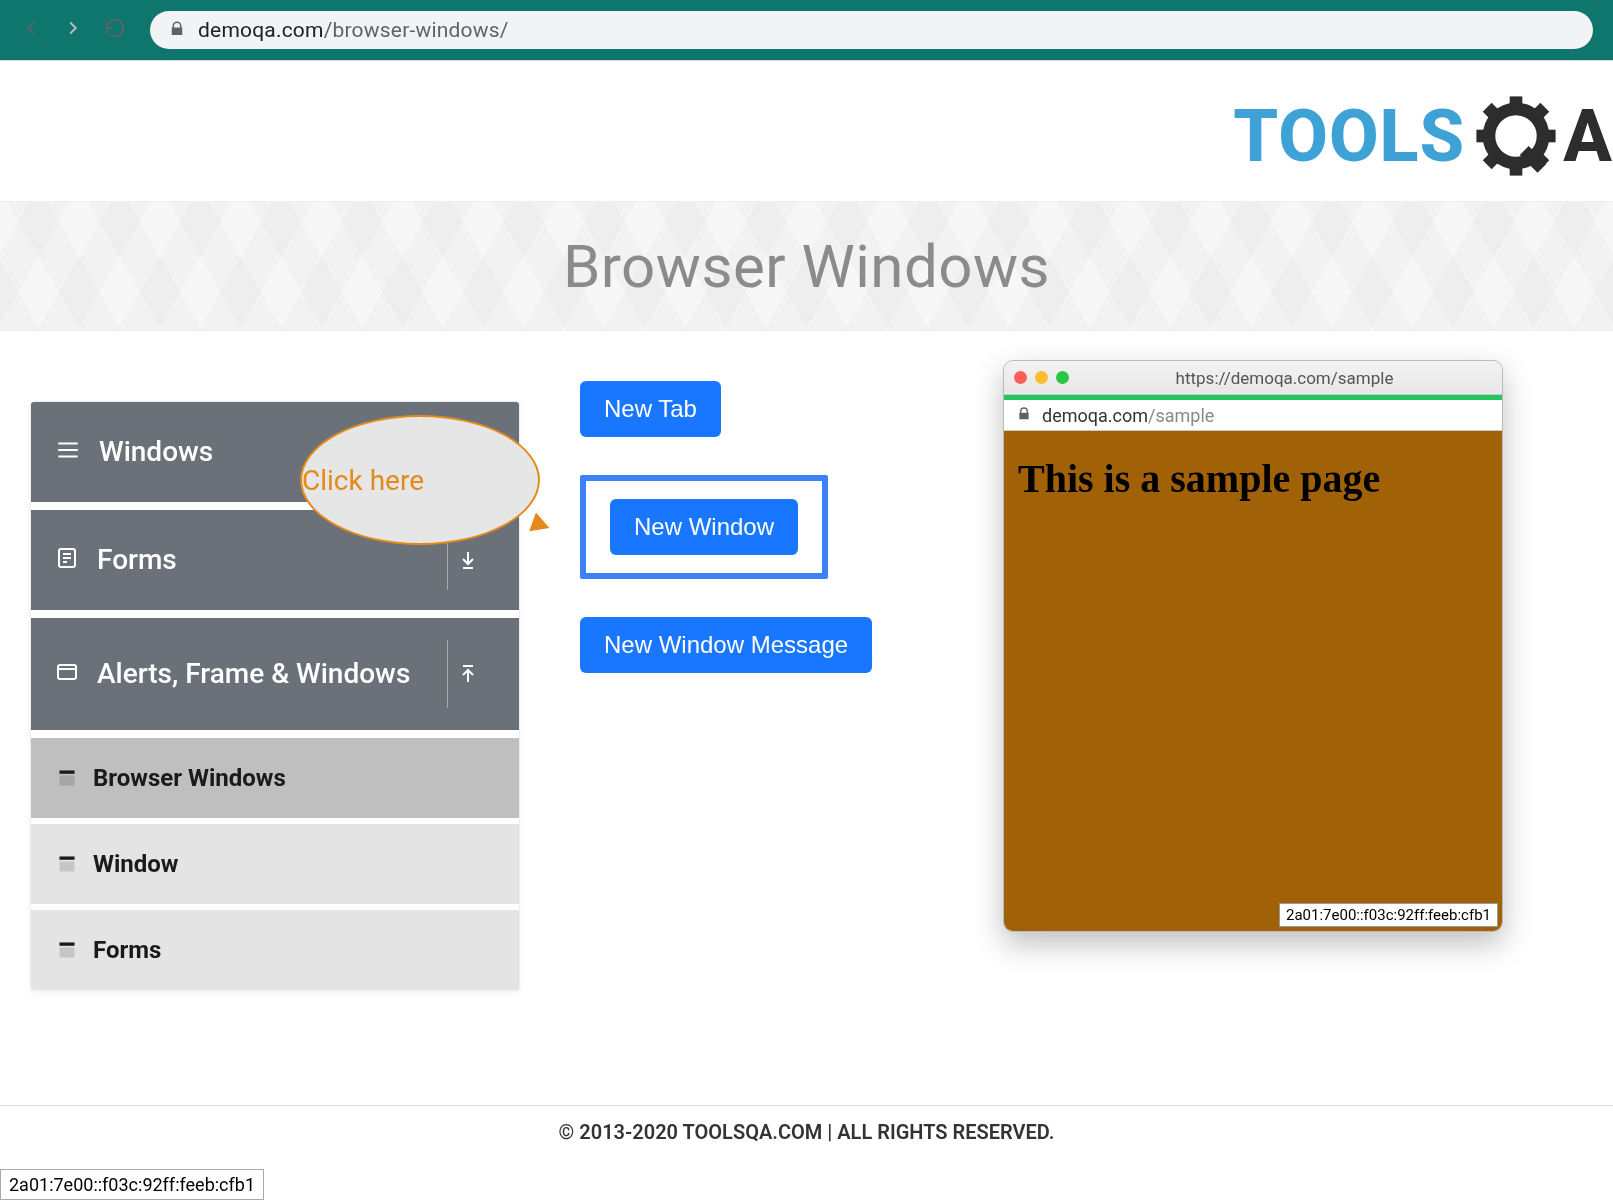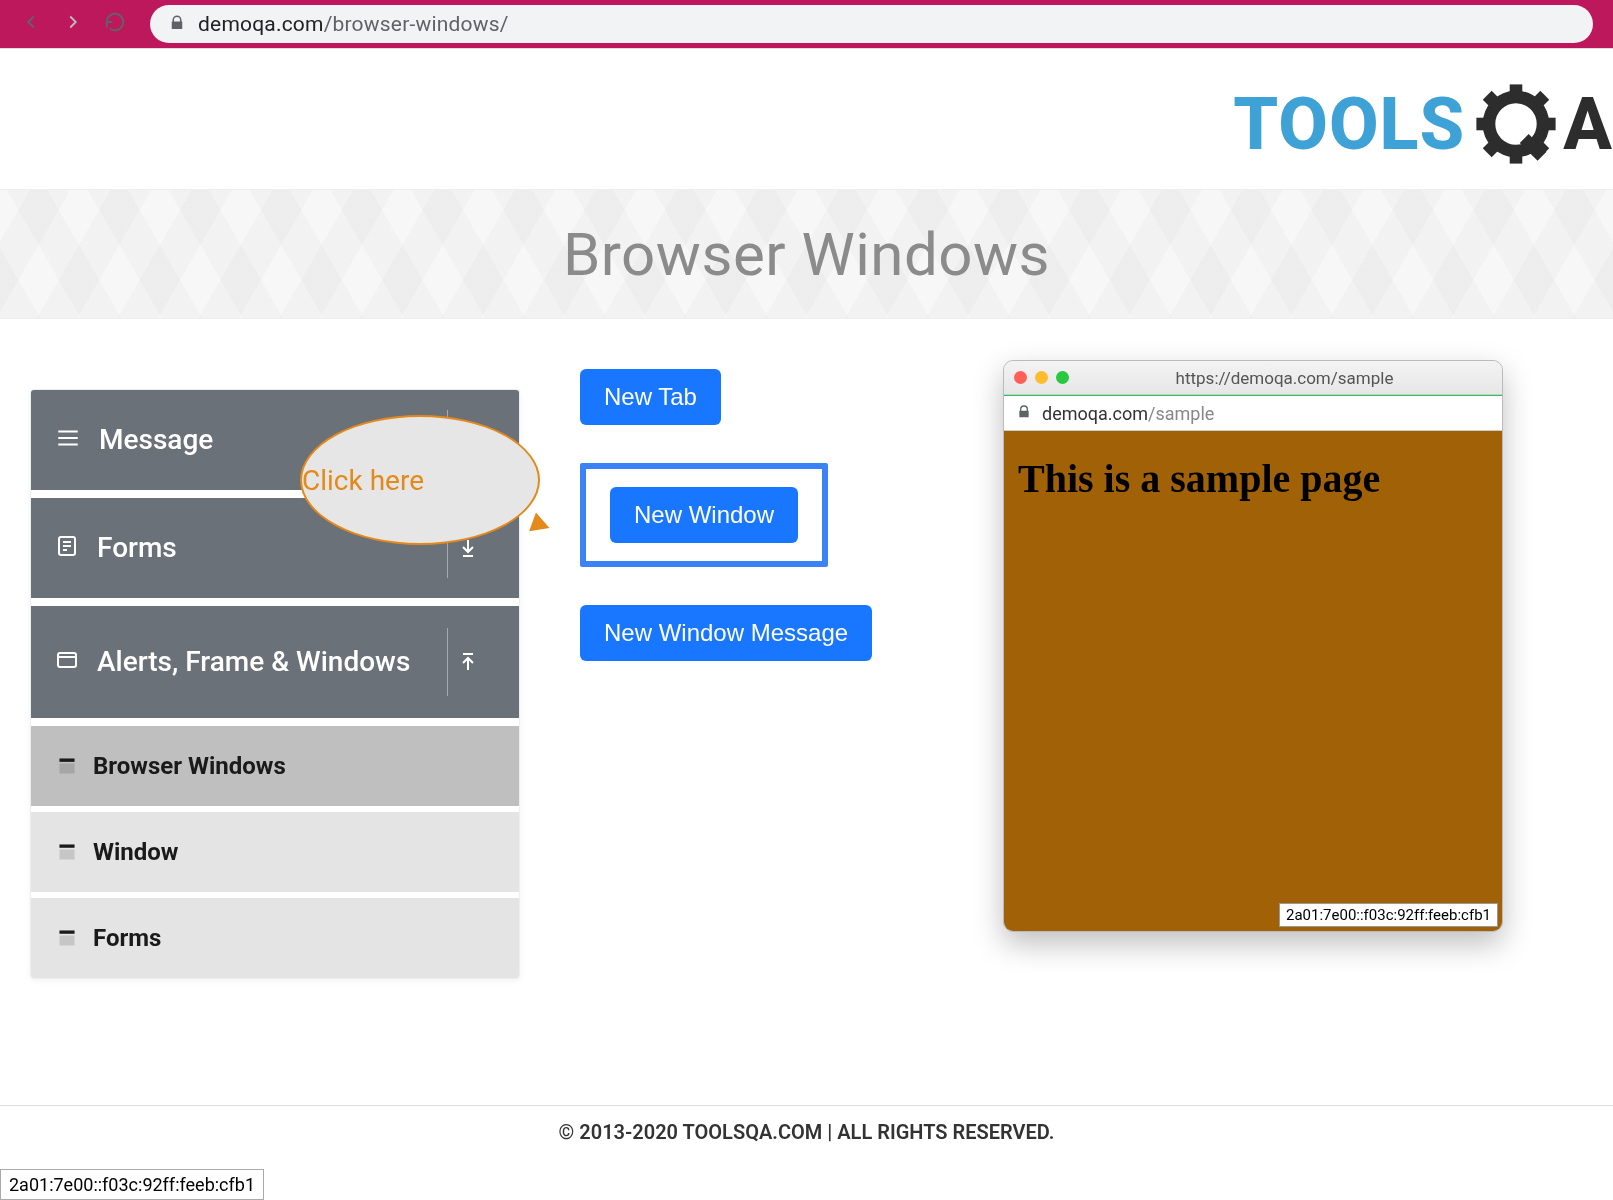--- a/index.html
+++ b/index.html
@@ -7,27 +7,27 @@
     font-family: -apple-system, BlinkMacSystemFont, "Segoe UI", Roboto, Helvetica, Arial, sans-serif;
     background: #fff;
     width: 1613px;
     height: 1200px;
     overflow: hidden;
     position: relative;
   }
 
   
   .chrome-bar {
-    height: 49px;
+    height: 61px;
     display: flex;
     align-items: center;
     gap: 24px;
     padding: 0 20px;
     border-bottom: 1px solid #dadce0;
-    background: #be185d;
+    background: #0f766e;
     font-size: 22px;
     color: #5f6368;
   }
   .chrome-nav { display:flex; gap:20px; align-items:center; }
   .chrome-nav svg { width:22px; height:22px; }
   .chrome-url-box {
     flex: 1;
     height: 38px;
     background: #f1f3f4;
     border-radius: 19px;
@@ -175,21 +175,21 @@
     color:#555;
     position:relative;
     border-bottom:1px solid #ccc;
   }
   .traffic { width:13px; height:13px; border-radius:50%; }
   .tr-red{background:#ff5f57;} .tr-yel{background:#febc2e;} .tr-grn{background:#28c840;}
   .popup-title { flex:1; text-align:center; font-size:17px; color:#555;}
   .popup-urlbar {
     height:36px;
     background:#fff;
-    border-top:1px solid #22c55e;
+    border-top:5px solid #22c55e;
     border-bottom:1px solid #ccc;
     display:flex; align-items:center; padding:0 12px; gap:10px;
     font-size:18px; color:#333;
   }
   .popup-urlbar .path2 { color:#888; }
   .popup-body {
     background:#a16207;
     min-height: 500px;
     padding: 24px 14px;
     position:relative;
@@ -305,21 +305,21 @@
   <div class="sidebar">
 
     <div class="side-group">
       <span class="grp-icon">
         <svg width="26" height="26" viewBox="0 0 24 24" stroke="#fff" stroke-width="2">
             <line x1="3" y1="6" x2="21" y2="6"></line>
             <line x1="3" y1="12" x2="21" y2="12"></line>
             <line x1="3" y1="18" x2="21" y2="18"></line>
           </svg>
       </span>
-      <span class="grp-label">Message</span>
+      <span class="grp-label">Windows</span>
       <span class="grp-arrow">
         <svg width="24" height="24" viewBox="0 0 24 24" fill="none" stroke="#fff" stroke-width="2">
             <polyline points="8 4 8 16"></polyline>
             <polyline points="3 11 8 16 13 11"></polyline>
             <line x1="3" y1="20" x2="13" y2="20"></line>
           </svg>
       </span>
     </div>
 
     <div class="side-group">

